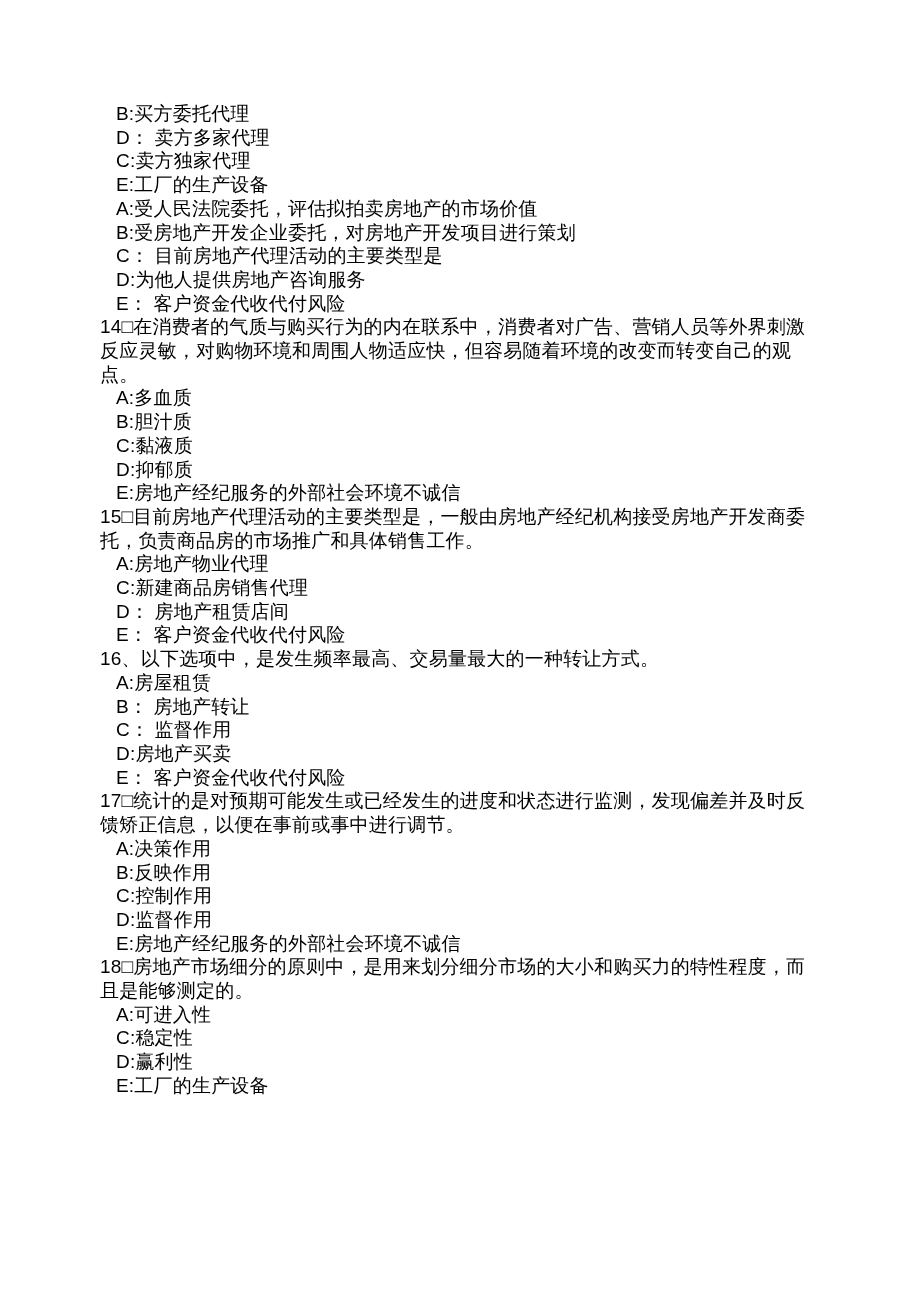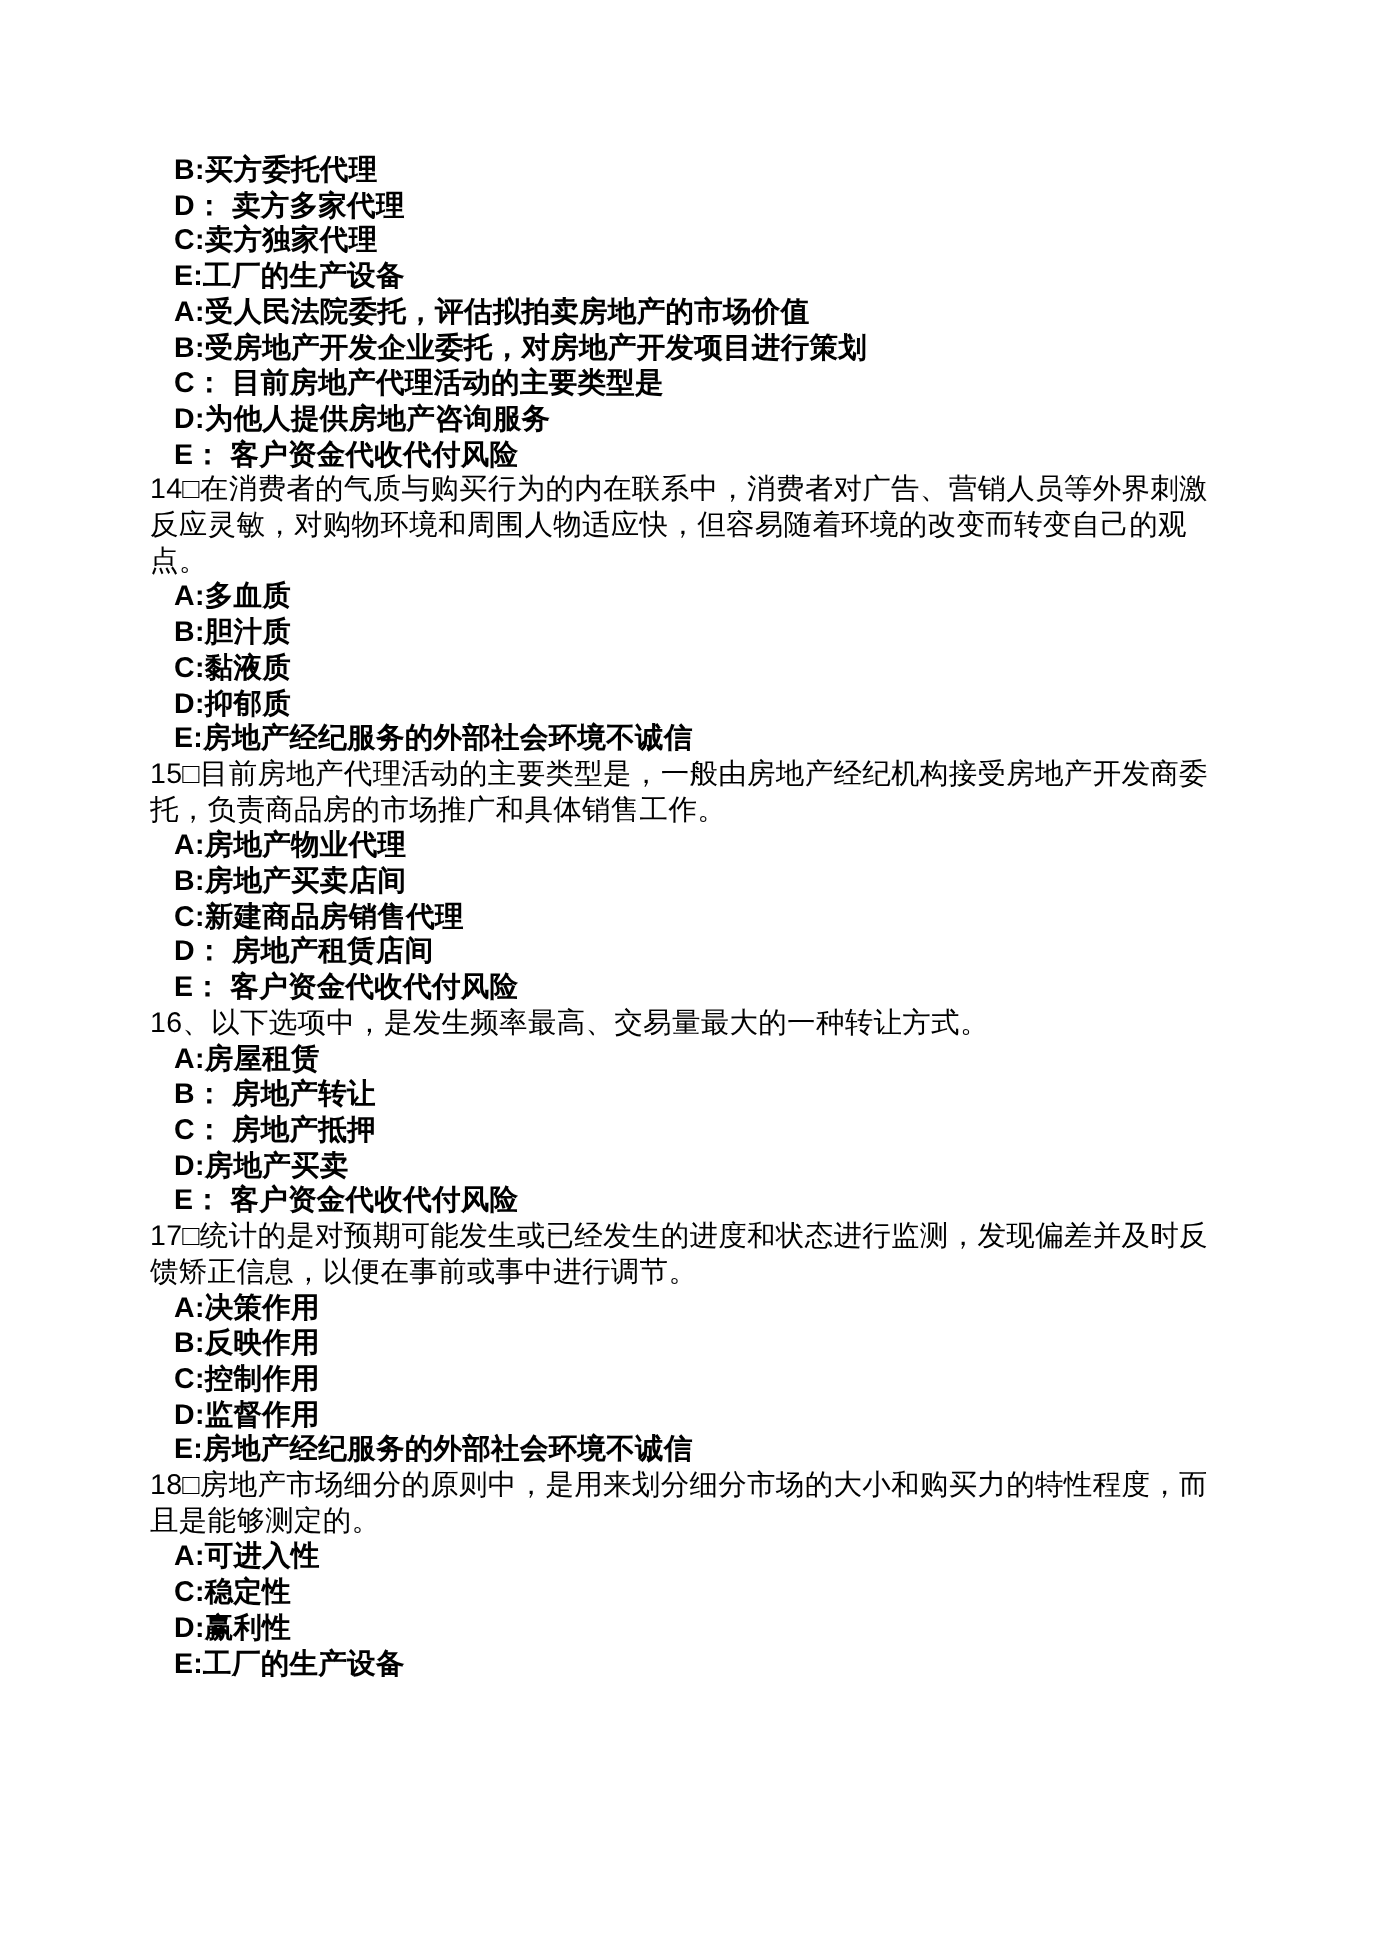--- a/index.html
+++ b/index.html
@@ -24,21 +24,20 @@
   .page p {
     margin: 0;
     font-size: 19px;
     line-height: 23.7px;
     letter-spacing: 0.2px;
     white-space: normal;
     word-break: break-all;
   }
   .option {
     padding-left: 16px;
-    font-weight: bold;
   }
   .qnum {
     display: inline;
   }
 </style>
 </head>
 <body>
 
 <div class="page">
   <div id="leading-options">
@@ -64,32 +63,31 @@
           <p class="option">B:胆汁质</p>
           <p class="option">C:黏液质</p>
           <p class="option">D:抑郁质</p>
           <p class="option">E:房地产经纪服务的外部社会环境不诚信</p>
         </div>
   </div>
       <div class="question">
     <p class="qtext"><span class="qnum">15□</span><span>目前房地产代理活动的主要类型是，一般由房地产经纪机构接受房地产开发商委托，负责商品房的市场推广和具体销售工作。</span></p>
     <div class="options">
           <p class="option">A:房地产物业代理</p>
-          <p class="option">B:房地产买卖店间</p>
           <p class="option">C:新建商品房销售代理</p>
           <p class="option">D： 房地产租赁店间</p>
           <p class="option">E： 客户资金代收代付风险</p>
         </div>
   </div>
       <div class="question">
     <p class="qtext"><span class="qnum">16、</span><span>以下选项中，是发生频率最高、交易量最大的一种转让方式。</span></p>
     <div class="options">
           <p class="option">A:房屋租赁</p>
           <p class="option">B： 房地产转让</p>
-          <p class="option">C： 房地产抵押</p>
+          <p class="option">C： 监督作用</p>
           <p class="option">D:房地产买卖</p>
           <p class="option">E： 客户资金代收代付风险</p>
         </div>
   </div>
       <div class="question">
     <p class="qtext"><span class="qnum">17□</span><span>统计的是对预期可能发生或已经发生的进度和状态进行监测，发现偏差并及时反馈矫正信息，以便在事前或事中进行调节。</span></p>
     <div class="options">
           <p class="option">A:决策作用</p>
           <p class="option">B:反映作用</p>
           <p class="option">C:控制作用</p>

